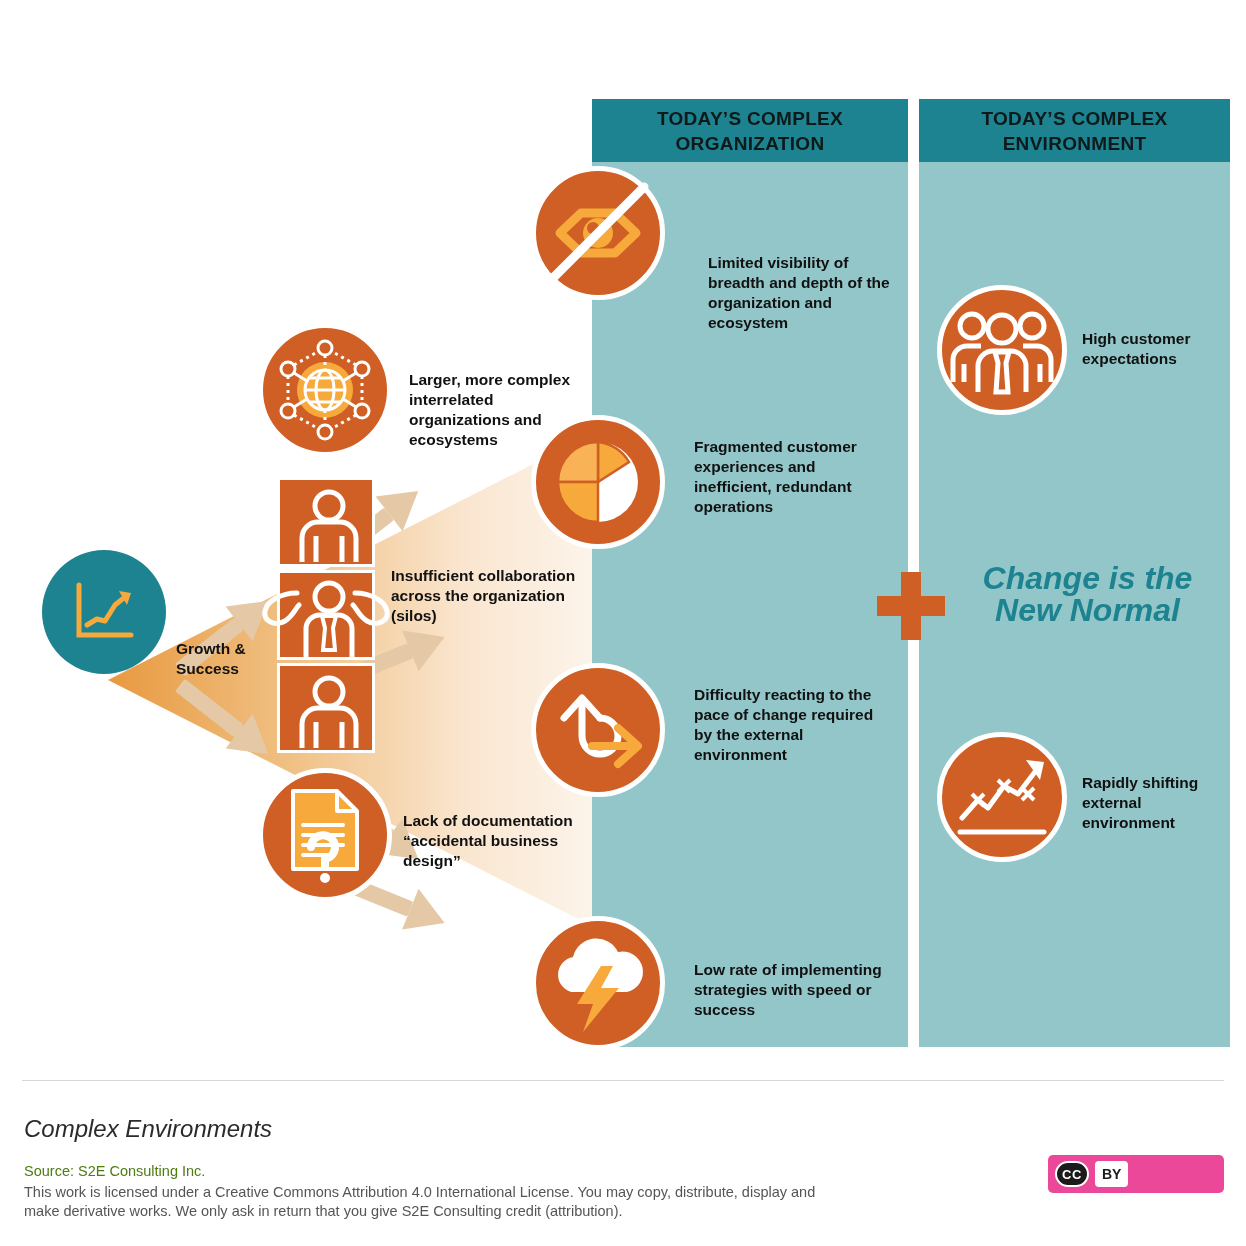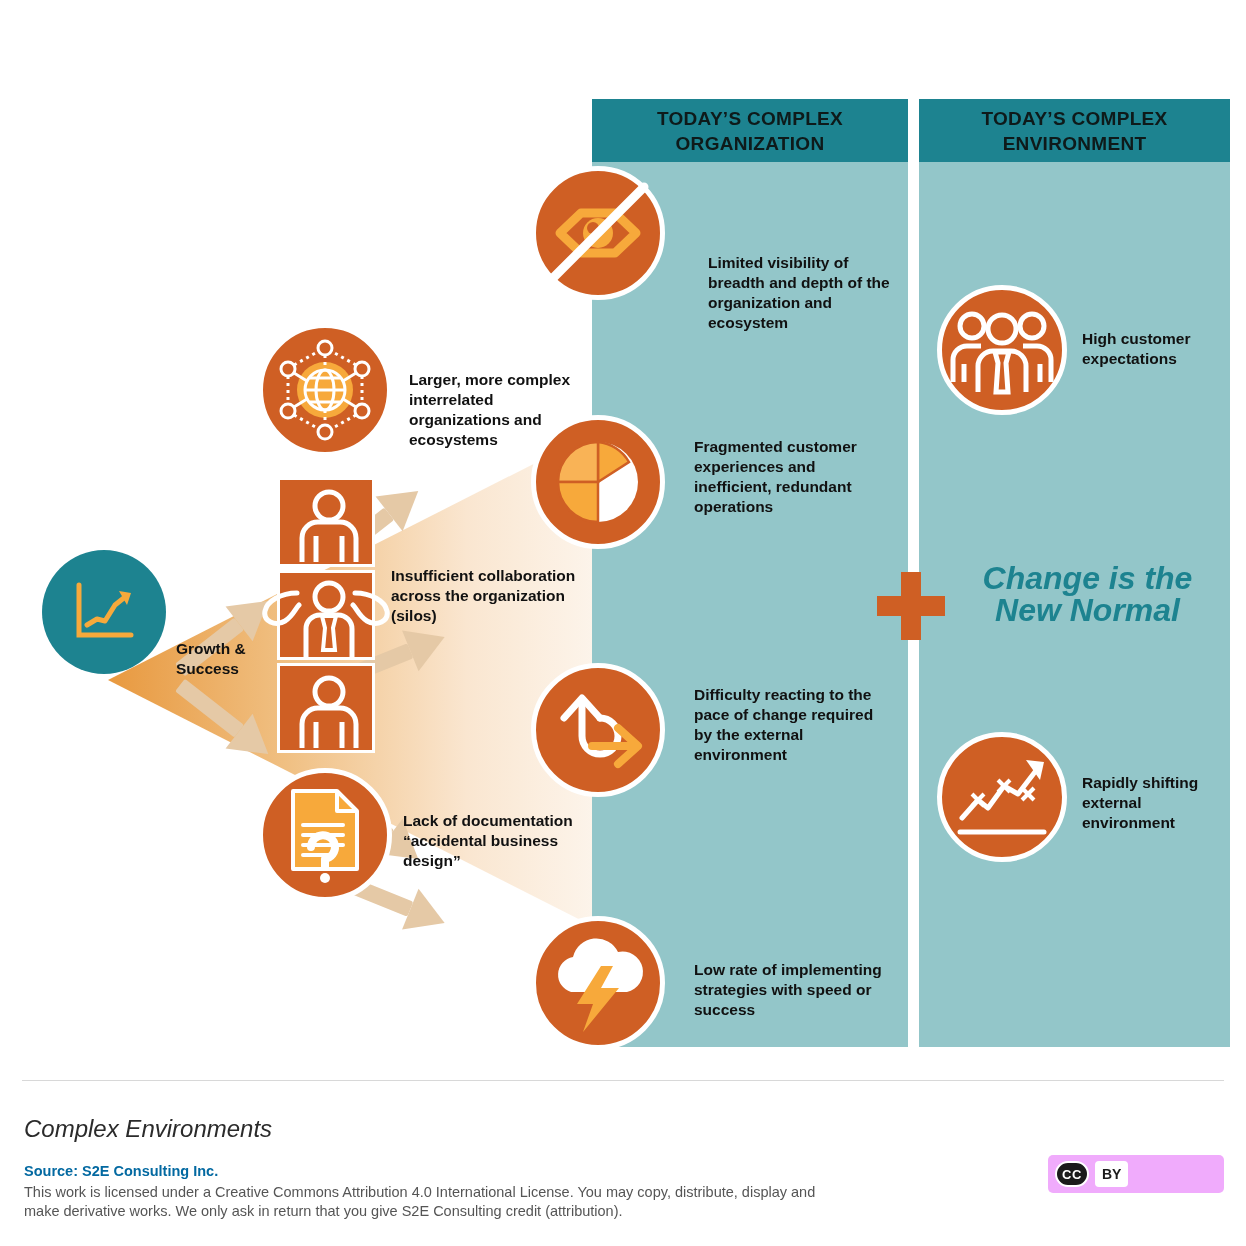--- a/index.html
+++ b/index.html
@@ -76,29 +76,29 @@
 
   
   #rule { position: absolute; left: 22px; top: 1080px; width: 1202px; height: 1px; background: #d8d8d8; }
   #ftitle {
     position: absolute; left: 24px; top: 1115px;
     font-size: 24px; font-style: italic; color: #2b2b2b;
     font-family: "Liberation Sans", sans-serif;
   }
   #fsrc {
     position: absolute; left: 24px; top: 1163px;
-    font-size: 14.5px; font-weight: bold; color: #0369a1;
+    font-size: 14.5px; font-weight: normal; color: #4d7c0f;
   }
   #flic {
     position: absolute; left: 24px; top: 1183px; width: 830px;
     font-size: 14.5px; line-height: 19px; color: #555;
   }
   #ccbox {
     position: absolute; left: 1048px; top: 1155px; width: 176px; height: 38px;
-    background: #f0abfc; border-radius: 5px;
+    background: #ec4899; border-radius: 5px;
     display: flex; align-items: center; gap: 6px; padding-left: 7px;
   }
   .cc-pill {
     width: 34px; height: 26px; border-radius: 13px;
     background: #1b1b1b; border: 2.5px solid #ffffff; color: #ffffff;
     font-size: 13px; font-weight: bold; letter-spacing: .5px;
     display: flex; align-items: center; justify-content: center;
   }
   .cc-by {
     height: 26px; border-radius: 4px; background: #ffffff; color: #1b1b1b;

